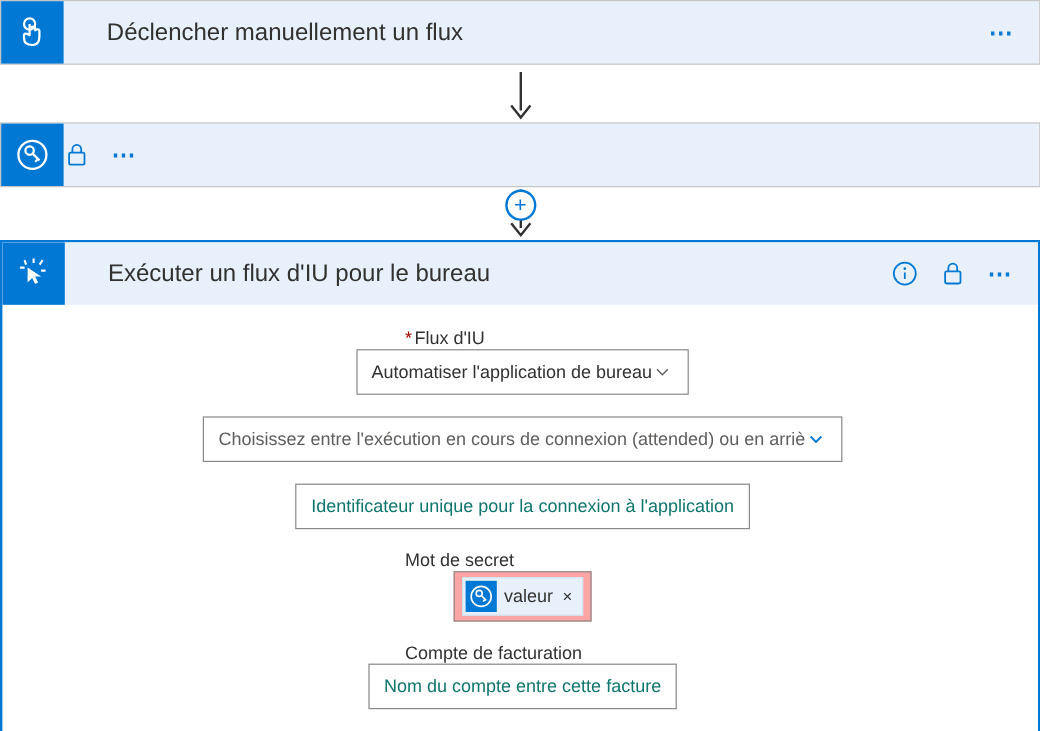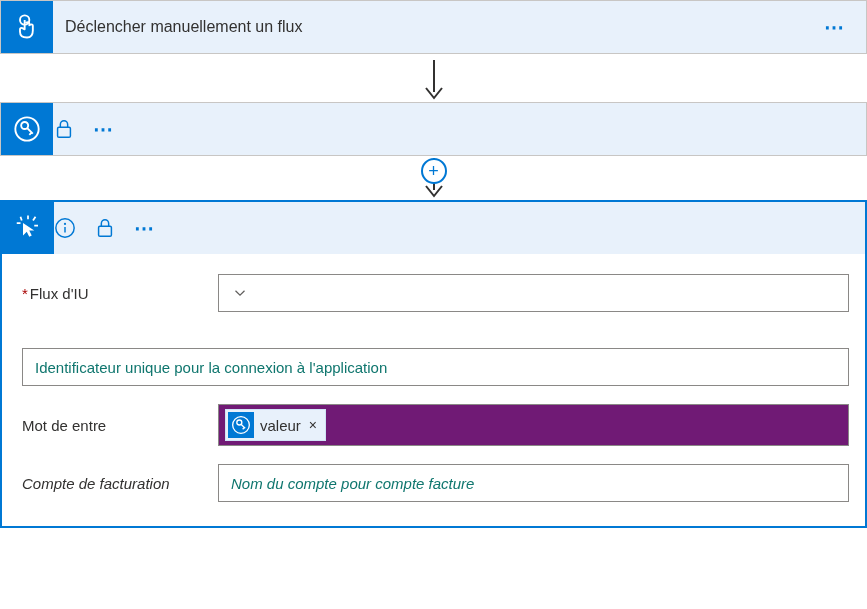--- a/index.html
+++ b/index.html
@@ -19,22 +19,22 @@
     .card-icon-box {
       width: 52px;
       height: 52px;
       background: #0078d4;
       display: flex;
       align-items: center;
       justify-content: center;
       flex-shrink: 0;
     }
     .card-title {
-      padding-left: 12px;
-      font-size: 16px;
+      padding-left: 36px;
+      font-size: 20px;
       color: #323130;
       flex: 1;
       font-weight: 400;
     }
     .card-actions {
       display: flex;
       align-items: center;
       gap: 18px;
       padding-right: 20px;
     }
@@ -89,22 +89,23 @@
       border: none;
       border-bottom: none;
     }
     .form-area {
       padding: 20px 16px 24px 20px;
     }
     .form-row {
       display: flex;
       align-items: center;
       margin-bottom: 18px;
-    }
-    .form-row:last-child { margin-bottom: 0; font-style: italic; }
+      flex-direction: column;
+    }
+    .form-row:last-child { margin-bottom: 0; }
     .form-label {
       width: 196px;
       font-size: 15px;
       color: #323130;
       flex-shrink: 0;
     }
     .required-star {
       color: #a80000;
       margin-right: 2px;
     }
@@ -145,21 +146,21 @@
       cursor: pointer;
       min-height: 38px;
     }
     .input-placeholder {
       color: #0f766e;
       flex: 1;
     }
     .token-box {
       flex: 1;
       border: 1px solid #8a8886;
-      background: #701a75;
+      background: #fca5a5;
       min-height: 38px;
       display: flex;
       align-items: center;
       padding: 4px 6px;
     }
     .token {
       display: flex;
       align-items: center;
       background: #e8f1fb;
       border: 1px solid #d0e3f5;
@@ -237,20 +238,21 @@
 </div>
 
 <div class="flow-body">
   <div class="card">
     <div class="card-icon-box">
       <svg width="30" height="30" viewBox="0 0 24 24" fill="none">
         <path d="M8 8 L8 18 L11 15 L13 19 L15 18 L13 14 L17 14 Z" fill="#fff"></path>
         <path d="M6 3 L7 6 M12 2 L12 5 M18 3 L16 6 M3 8 L6 8 M20 10 L17 10" stroke="#fff" stroke-width="1.4"></path>
       </svg>
     </div>
+    <div class="card-title">Exécuter un flux d'IU pour le bureau</div>
     <div class="card-actions">
       <svg class="info-icon" viewBox="0 0 24 24" fill="none">
         <circle cx="12" cy="12" r="10" stroke="#0078d4" stroke-width="1.6"></circle>
         <circle cx="12" cy="7.5" r="1.2" fill="#0078d4"></circle>
         <line x1="12" y1="11" x2="12" y2="17" stroke="#0078d4" stroke-width="1.6"></line>
       </svg>
       <svg class="lock-icon" viewBox="0 0 24 24" fill="none">
         <rect x="5" y="10" width="14" height="11" rx="1.5" stroke="#0078d4" stroke-width="1.6"></rect>
         <path d="M8 10 V7 a4 4 0 0 1 8 0 V10" stroke="#0078d4" stroke-width="1.6"></path>
       </svg>
@@ -259,40 +261,49 @@
   </div>
 
   <div class="form-area">
 
     <div class="form-row">
       <div class="form-label">
         <span class="required-star">*</span><span>Flux d'IU</span>
       </div>
       <div class="field-group">
         <div class="select-box">
+          <span class="select-text">Automatiser l'application de bureau</span>
           <svg class="chevron" viewBox="0 0 24 24" fill="none">
             <path d="M6 9 L12 15 L18 9" stroke="#605e5c" stroke-width="1.6"></path>
           </svg>
         </div>
       </div>
     </div>
 
     <div class="form-row">
+      <div class="field-group">
+        <div class="select-box select-blue-chevron">
+          <span class="select-text placeholder">Choisissez entre l'exécution en cours de connexion (attended) ou en arriè</span>
+          <svg class="chevron" viewBox="0 0 24 24" fill="none">
+            <path d="M6 9 L12 15 L18 9" stroke="#0078d4" stroke-width="2"></path>
+          </svg>
+        </div>
+      </div>
     </div>
 
     <div class="form-row">
       <div class="field-group">
         <div class="input-box">
           <span class="input-placeholder">Identificateur unique pour la connexion à l'application</span>
         </div>
       </div>
     </div>
 
     <div class="form-row">
-      <div class="form-label">Mot de entre</div>
+      <div class="form-label">Mot de secret</div>
       <div class="field-group">
         <div class="token-box">
           <div class="token">
             <div class="token-icon">
               <svg width="20" height="20" viewBox="0 0 24 24" fill="none">
                 <circle cx="12" cy="12" r="10" stroke="#fff" stroke-width="1.6"></circle>
                 <circle cx="10" cy="9" r="3" stroke="#fff" stroke-width="1.6"></circle>
                 <path d="M12 11 L16 15 L14 17 M15 14 L17 16" stroke="#fff" stroke-width="1.6"></path>
               </svg>
             </div>
@@ -300,19 +311,19 @@
             <span class="token-remove">×</span>
           </div>
         </div>
       </div>
     </div>
 
     <div class="form-row">
       <div class="form-label">Compte de facturation</div>
       <div class="field-group">
         <div class="input-box">
-          <span class="input-placeholder">Nom du compte pour compte facture</span>
+          <span class="input-placeholder">Nom du compte entre cette facture</span>
         </div>
       </div>
     </div>
 
   </div>
 </div>
 
 </body></html>

